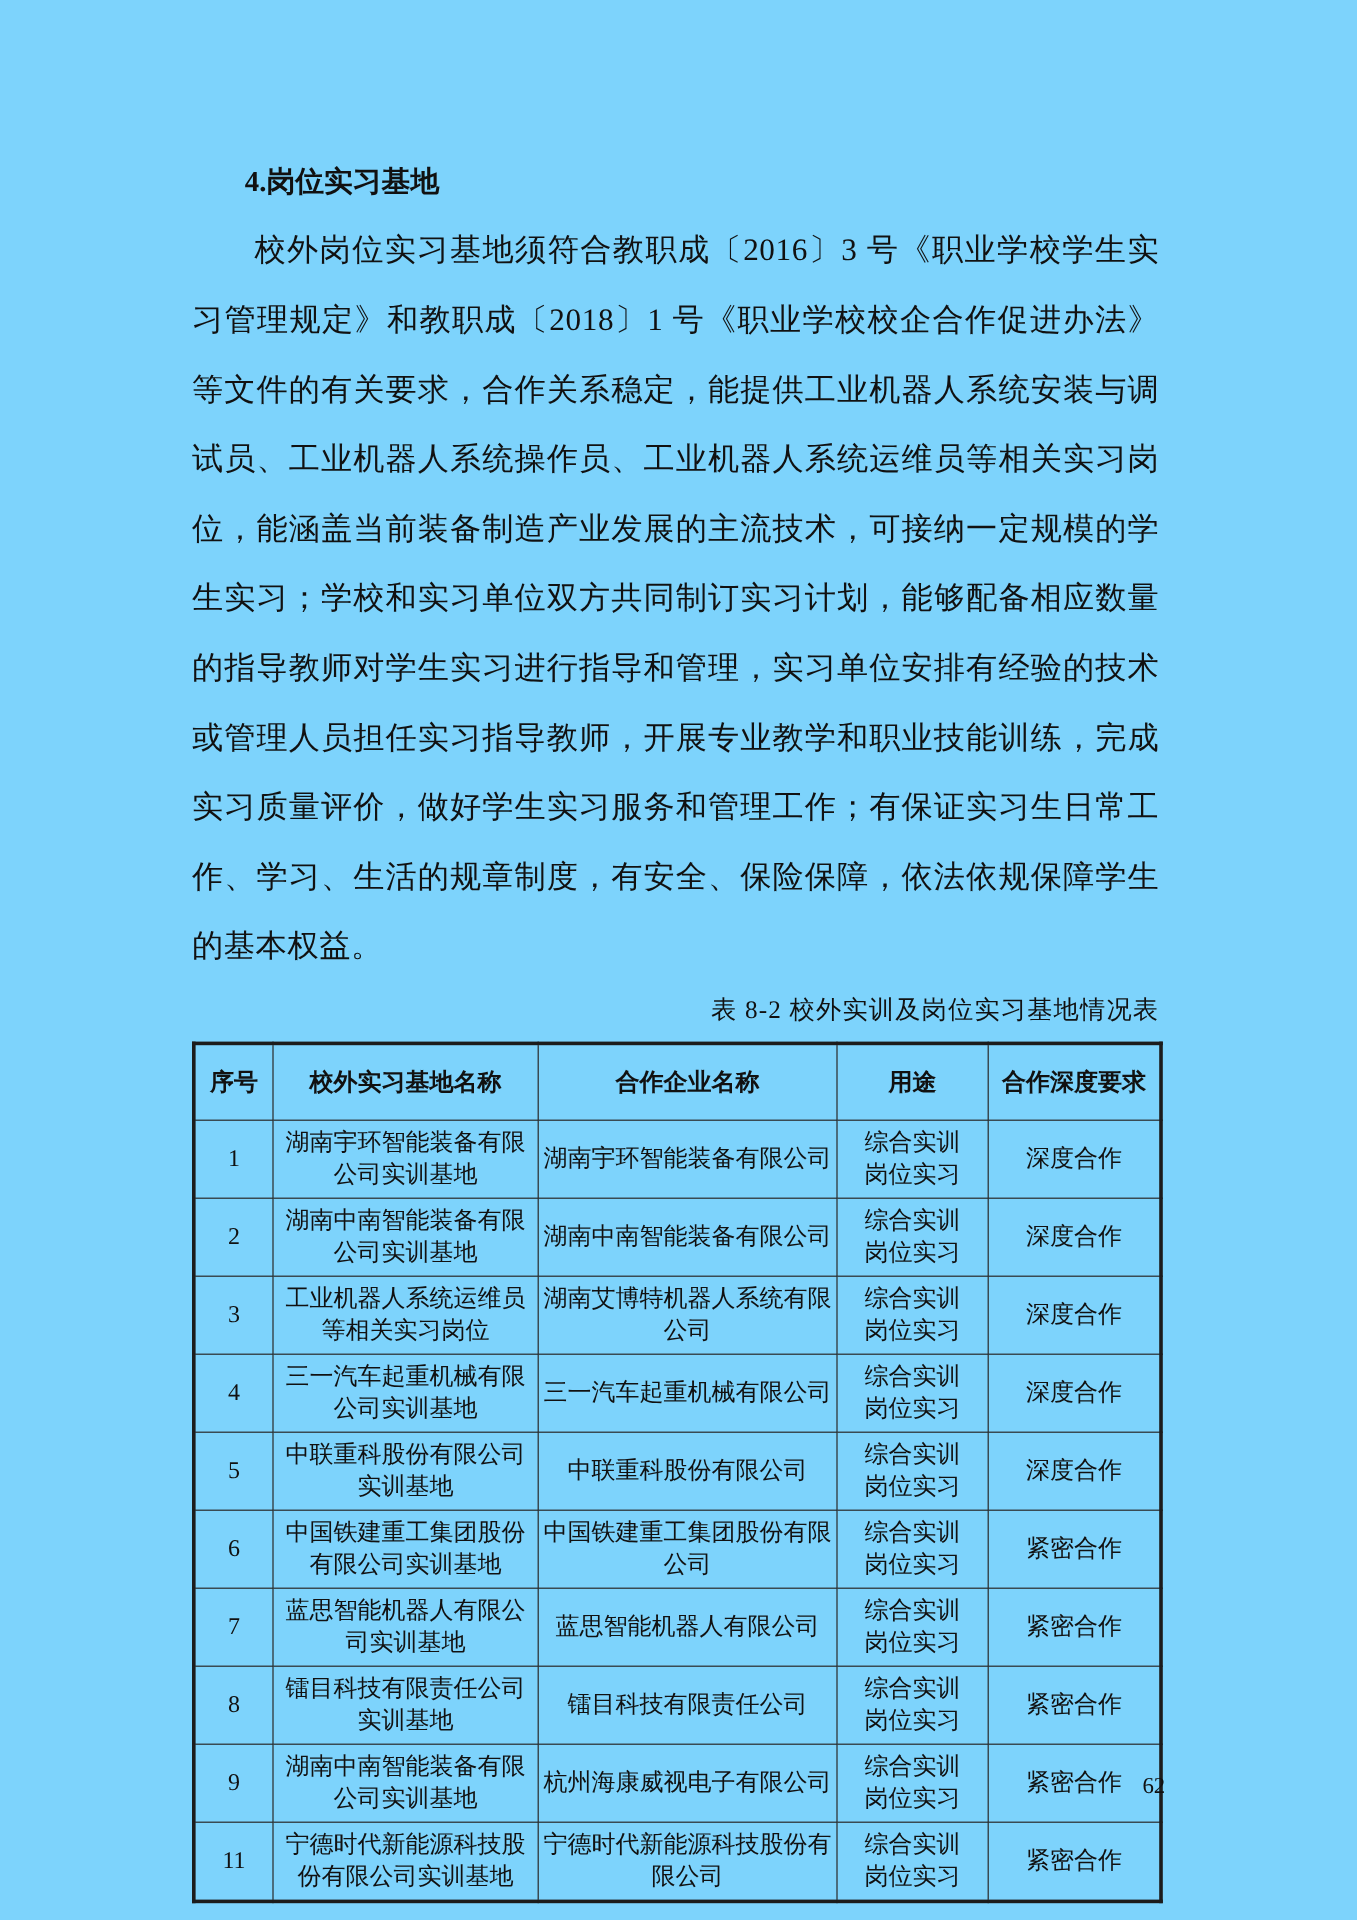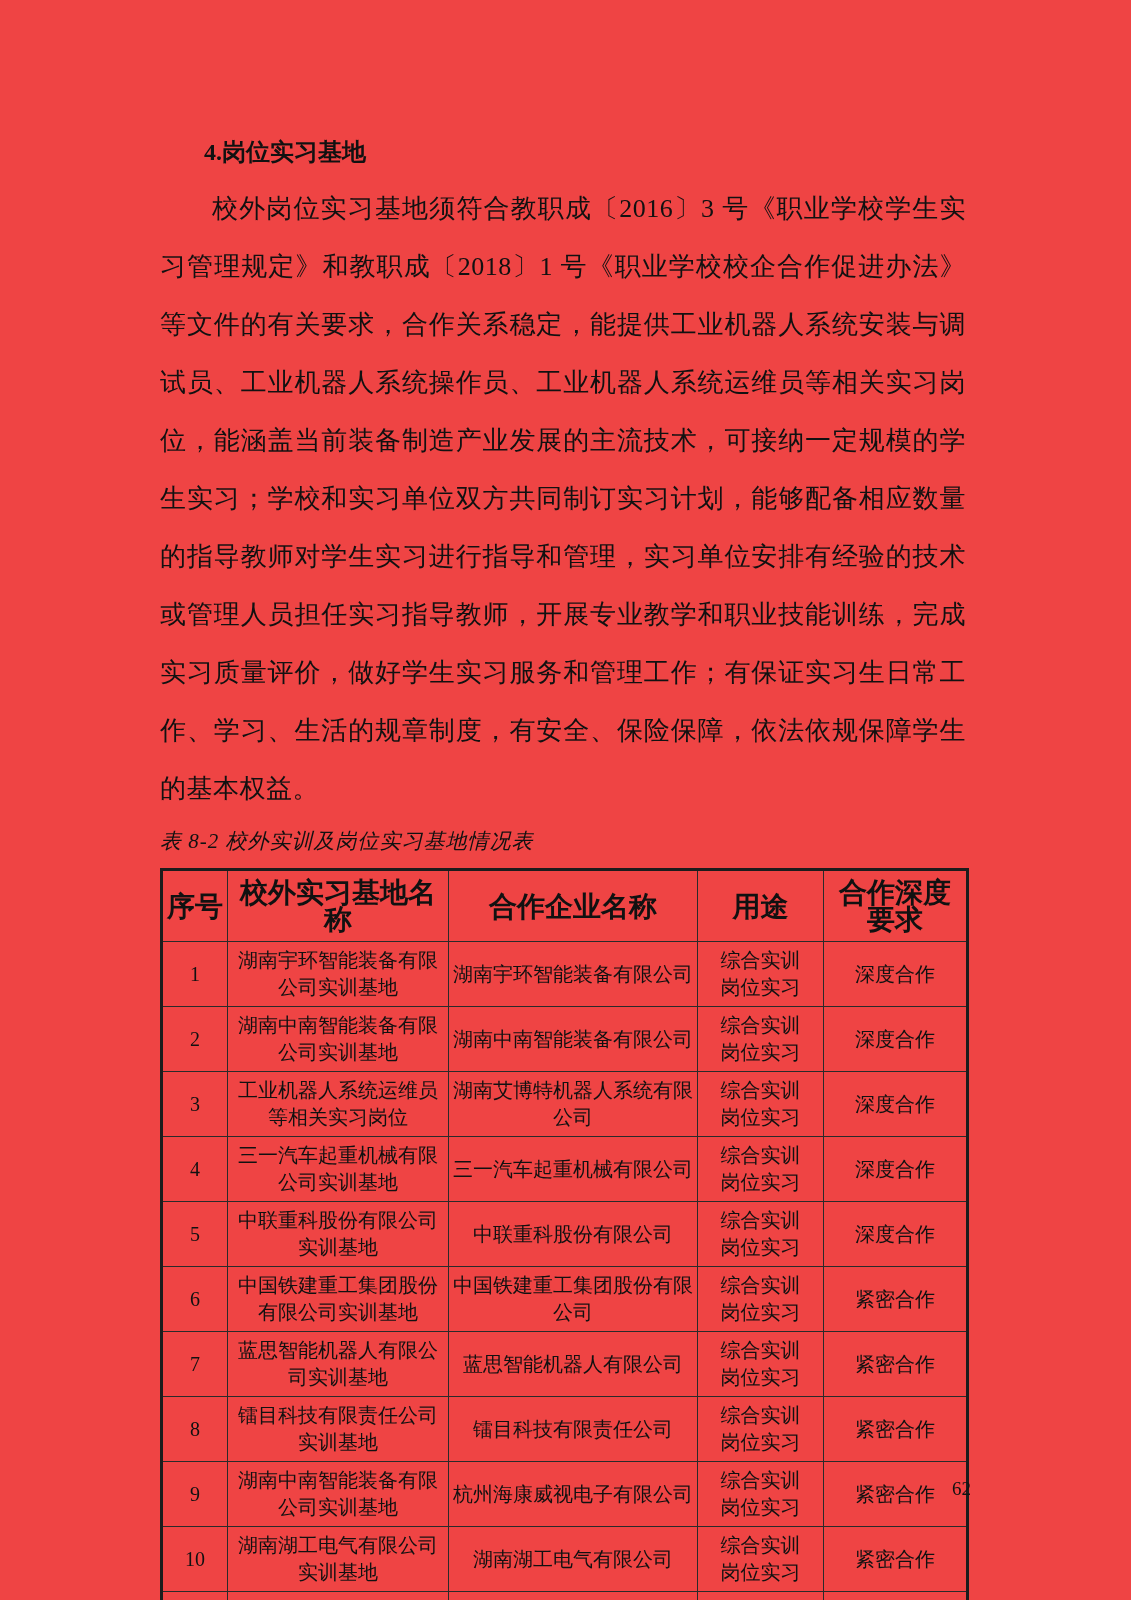--- a/index.html
+++ b/index.html
@@ -13,21 +13,21 @@
     position: relative;
     font-family: "Liberation Serif", "DejaVu Serif", serif;
     color: #111111;
     overflow: hidden;
   }
   .page {
     position: absolute;
     top: 0; left: 0;
     width: 1131px;
     height: 1600px;
-    background: #ef4444;
+    background: #7dd3fc;
   }
   .content {
     position: absolute;
     top: 134px;
     left: 160px;
     width: 806px;
   }
   .heading {
     font-size: 24px;
     font-weight: bold;
@@ -46,43 +46,42 @@
   }
   .lead-in {
     font-size: 23px;
     line-height: 58px;
     text-indent: 2em;
     margin: 0;
   }
   .table-caption {
     font-size: 21px;
     line-height: 34px;
-    text-align: left;
+    text-align: right;
     margin: 6px 0 10px 0;
     letter-spacing: 1px;
-    font-style: italic;
   }
   table.base-table {
     width: 806px;
     border-collapse: collapse;
     border: 3px solid #1c1c1c;
     table-layout: fixed;
   }
   table.base-table th,
   table.base-table td {
     border: 1px solid #2a2a2a;
     text-align: center;
     vertical-align: middle;
     padding: 5px 4px;
     font-size: 20px;
     line-height: 27px;
   }
   table.base-table th {
     font-weight: bold;
-    font-size: 28px;
+    font-size: 20px;
     height: 46px;
     padding: 8px 4px;
   }
   td.col-no { font-size: 20px; }
   td.col-usage { white-space: pre-line; }
   .col-w-no     { width: 66px;  }
   .col-w-base   { width: 221px; }
   .col-w-company{ width: 249px; }
   .col-w-usage  { width: 126px; }
   .col-w-depth  { width: 144px; }
@@ -191,28 +190,20 @@
           </tr>
           <tr>
             <td class="col-no">9</td>
             <td class="col-base">湖南中南智能装备有限公司实训基地</td>
             <td class="col-company">杭州海康威视电子有限公司</td>
             <td class="col-usage">综合实训
 岗位实习</td>
             <td class="col-depth">紧密合作</td>
           </tr>
           <tr>
-            <td class="col-no">10</td>
-            <td class="col-base">湖南湖工电气有限公司实训基地</td>
-            <td class="col-company">湖南湖工电气有限公司</td>
-            <td class="col-usage">综合实训
-岗位实习</td>
-            <td class="col-depth">紧密合作</td>
-          </tr>
-          <tr>
             <td class="col-no">11</td>
             <td class="col-base">宁德时代新能源科技股份有限公司实训基地</td>
             <td class="col-company">宁德时代新能源科技股份有限公司</td>
             <td class="col-usage">综合实训
 岗位实习</td>
             <td class="col-depth">紧密合作</td>
           </tr>
         </tbody>
     </table>
 

